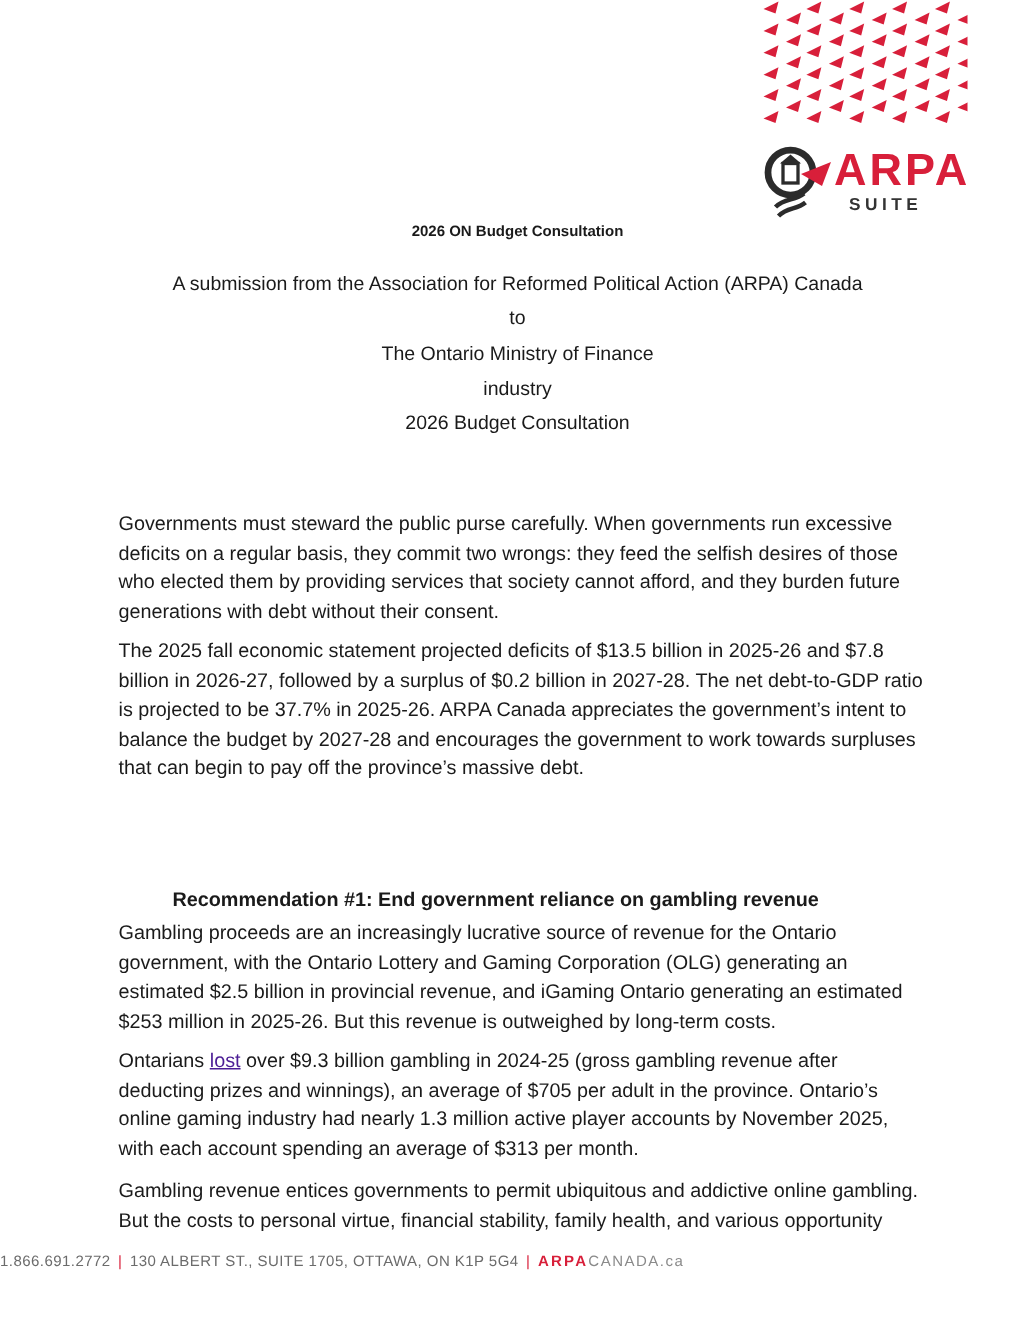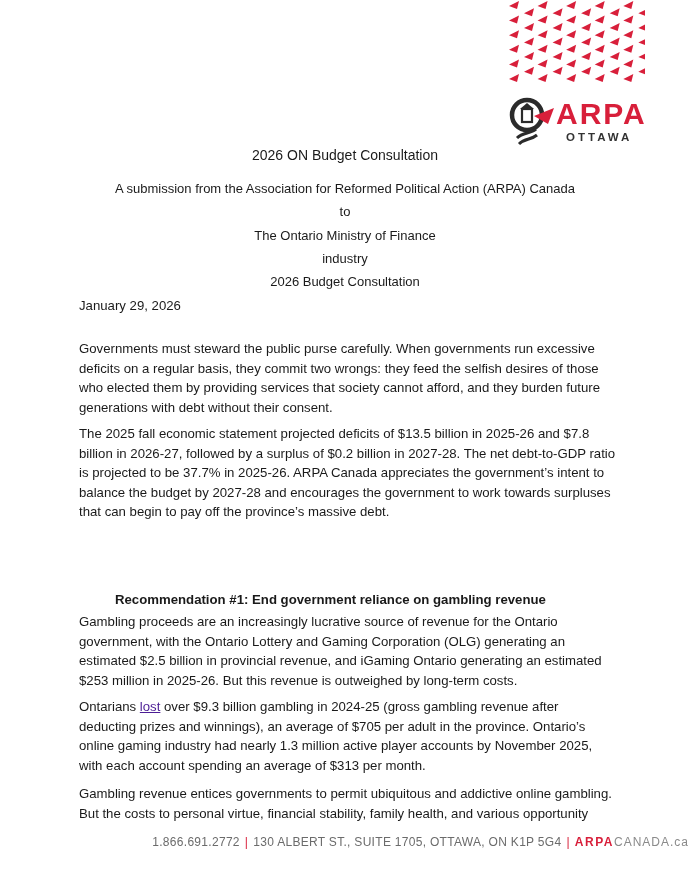--- a/index.html
+++ b/index.html
@@ -11,28 +11,28 @@
     .pattern { position: absolute; left: 505px; top: 0; width: 140px; height: 82px; }
     
     .logo { position: absolute; left: 508px; top: 96px; width: 135px; height: 52px; }
     .logo-mark { position: absolute; left: 0; top: 0; width: 46px; height: 52px; }
     .logo-word { position: absolute; left: 48px; top: 0px; font-weight: bold; font-size: 30px;
       letter-spacing: 2px; color: #d81f3a; line-height: 36px; }
     .logo-sub { position: absolute; left: 58px; top: 34px; font-weight: bold; font-size: 11.5px;
       letter-spacing: 3px; color: #333; line-height: 14px; }
 
     .center { position: absolute; left: 70px; width: 550px; text-align: center; font-size: 13px; line-height: 16px; }
-    .title { font-weight: normal; font-size: 14px; }
+    .title { font-weight: bold; font-size: 10px; }
 
     .body-text { position: absolute; left: 79px; width: 540px; font-size: 13.2px; line-height: 19.5px; }
     .heading { font-weight: bold; }
     a.link { color: #4c1d95; text-decoration: underline; }
 
-    .footer { position: absolute; left: 0; width: 689px; top: 836px; text-align: right;
-      font-size: 12px; color: #6b6b6b; letter-spacing: 0.3px; line-height: 12px; }
+    .footer { position: absolute; left: 0; width: 689px; top: 836px; text-align: left;
+      font-size: 10px; color: #6b6b6b; letter-spacing: 0.3px; line-height: 12px; }
     .footer .sep { color: #d81f3a; margin: 0 5px; }
     .footer .brand { color: #d81f3a; font-weight: bold; letter-spacing: 1.5px; }
     .footer .brand2 { color: #8a8a8a; letter-spacing: 1px; }
   </style>
 </head>
 <body>
 
 <div class="page">
 
   <svg class="pattern" viewBox="0 0 140 82" id="pattern">
@@ -96,30 +96,29 @@
   <div class="logo">
     <svg class="logo-mark" viewBox="0 0 46 52">
       <circle cx="19" cy="19" r="15" fill="none" stroke="#2b2b2b" stroke-width="4.5"></circle>
       <rect x="14" y="13" width="10" height="13" fill="none" stroke="#2b2b2b" stroke-width="2.2"></rect>
       <path d="M12 13 L19 7 L26 13 Z" fill="#2b2b2b"></path>
       <path d="M9 42 C15 36, 22 38, 28 33" fill="none" stroke="#2b2b2b" stroke-width="3"></path>
       <path d="M11 48 C17 42, 23 44, 29 39" fill="none" stroke="#2b2b2b" stroke-width="3"></path>
       <path d="M26 20 L46 12 L40 28 Z" fill="#d81f3a"></path>
     </svg>
     <div class="logo-word">ARPA</div>
-    <div class="logo-sub">OTTAWA</div>
+    <div class="logo-sub">SUITE</div>
   </div>
 
   <div class="center title" style="top:147px;">2026 ON Budget Consultation</div>
   <div class="center" style="top:181px;">A submission from the Association for Reformed Political Action (ARPA) Canada</div>
   <div class="center" style="top:228px;">The Ontario Ministry of Finance</div>
   <div class="center" style="top:204px;">to</div>
   <div class="center" style="top:251px;">industry</div>
   <div class="center" style="top:274px;">2026 Budget Consultation</div>
-  <div class="body-text" style="top:296px;">January 29, 2026</div>
 
   <div class="body-text" style="top:339px;">Governments must steward the public purse carefully. When governments run excessive deficits on a regular basis, they commit two wrongs: they feed the selfish desires of those who elected them by providing services that society cannot afford, and they burden future generations with debt without their consent.</div>
   <div class="body-text" style="top:424px;">The 2025 fall economic statement projected deficits of $13.5 billion in 2025-26 and $7.8 billion in 2026-27, followed by a surplus of $0.2 billion in 2027-28. The net debt-to-GDP ratio is projected to be 37.7% in 2025-26. ARPA Canada appreciates the government’s intent to balance the budget by 2027-28 and encourages the government to work towards surpluses that can begin to pay off the province’s massive debt.</div>
   <div class="body-text heading" style="top:590px;padding-left:36px;">Recommendation #1: End government reliance on gambling revenue</div>
   <div class="body-text" style="top:612px;">Gambling proceeds are an increasingly lucrative source of revenue for the Ontario government, with the Ontario Lottery and Gaming Corporation (OLG) generating an estimated $2.5 billion in provincial revenue, and iGaming Ontario generating an estimated $253 million in 2025-26. But this revenue is outweighed by long-term costs.</div>
   <div class="body-text" style="top:697px;"><span>Ontarians </span><a class="link" href="#">lost</a><span> over $9.3 billion gambling in 2024-25 (gross gambling revenue after deducting prizes and winnings), an average of $705 per adult in the province. Ontario’s online gaming industry had nearly 1.3 million active player accounts by November 2025, with each account spending an average of $313 per month.</span></div>
   <div class="body-text" style="top:784px;">Gambling revenue entices governments to permit ubiquitous and addictive online gambling. But the costs to personal virtue, financial stability, family health, and various opportunity</div>
 
   <div class="footer">
     <span>1.866.691.2772</span><span class="sep">|</span><span>130 ALBERT ST., SUITE 1705, OTTAWA, ON K1P 5G4</span><span class="sep">|</span><span class="brand">ARPA</span><span class="brand2">CANADA.ca</span>

